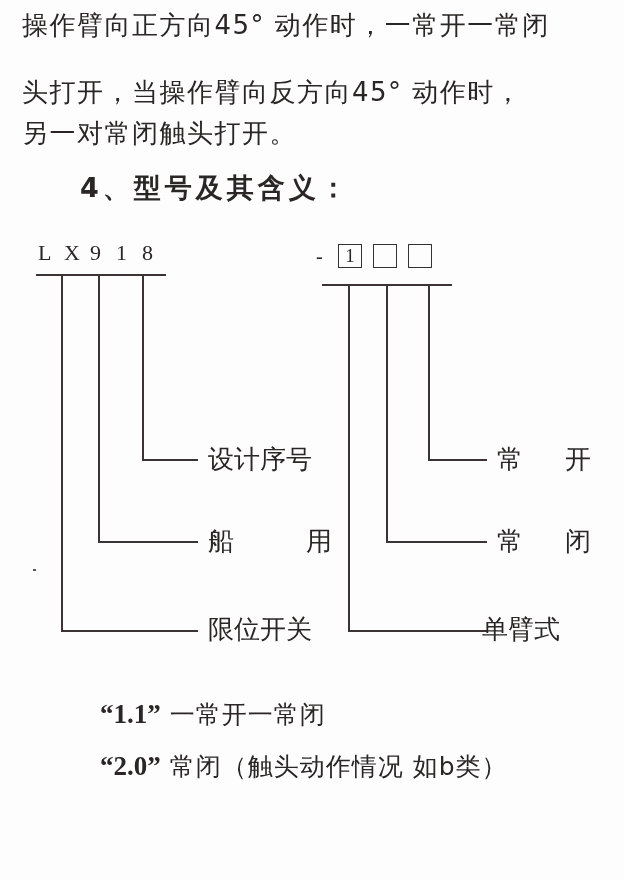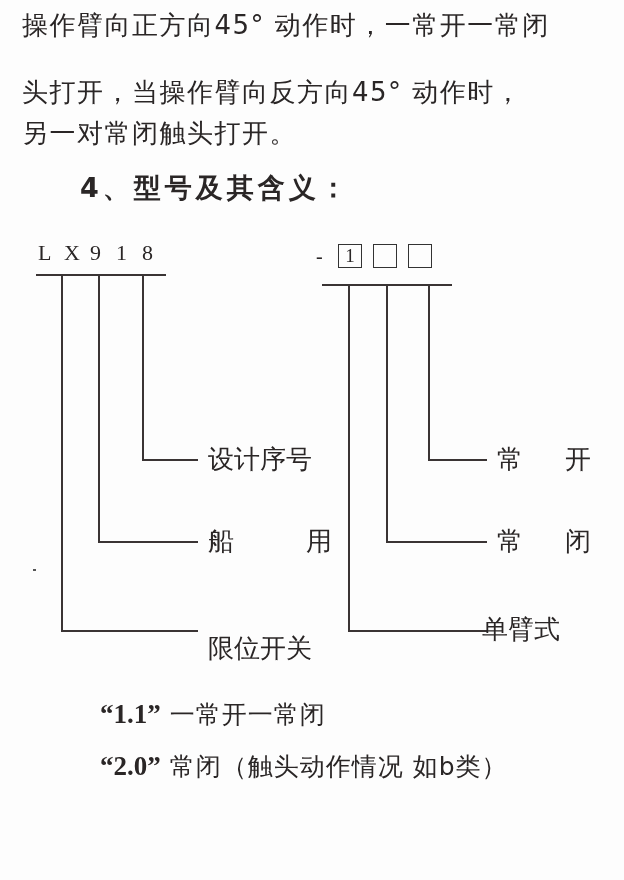--- a/index.html
+++ b/index.html
@@ -74,21 +74,21 @@
 <div class="line" style="left:428px; top:284px; width:1.5px; height:176px;"></div>
 <div class="line" style="left:428px; top:459px; width:59px; height:1.5px;"></div>
 <div class="line" style="left:386px; top:541px; width:101px; height:1.5px;"></div>
 <div class="line" style="left:348px; top:630px; width:139px; height:1.5px;"></div>
 
 <div class="label" style="left:208px; top:446px;">设计序号</div>
 <div class="label spread" style="left:208px; top:528px; width:124px;">
   <span>船</span>
   <span>用</span>
 </div>
-<div class="label" style="left:208px; top:616px;margin-top:19px;">限位开关</div>
+<div class="label" style="left:208px; top:616px;">限位开关</div>
 
 <div class="label spread" style="left:497px; top:446px; width:94px;">
   <span>常</span>
   <span>开</span>
 </div>
 <div class="label spread" style="left:497px; top:528px; width:94px;">
   <span>常</span>
   <span>闭</span>
 </div>
 <div class="label" style="left:482px; top:616px;">单臂式</div>

